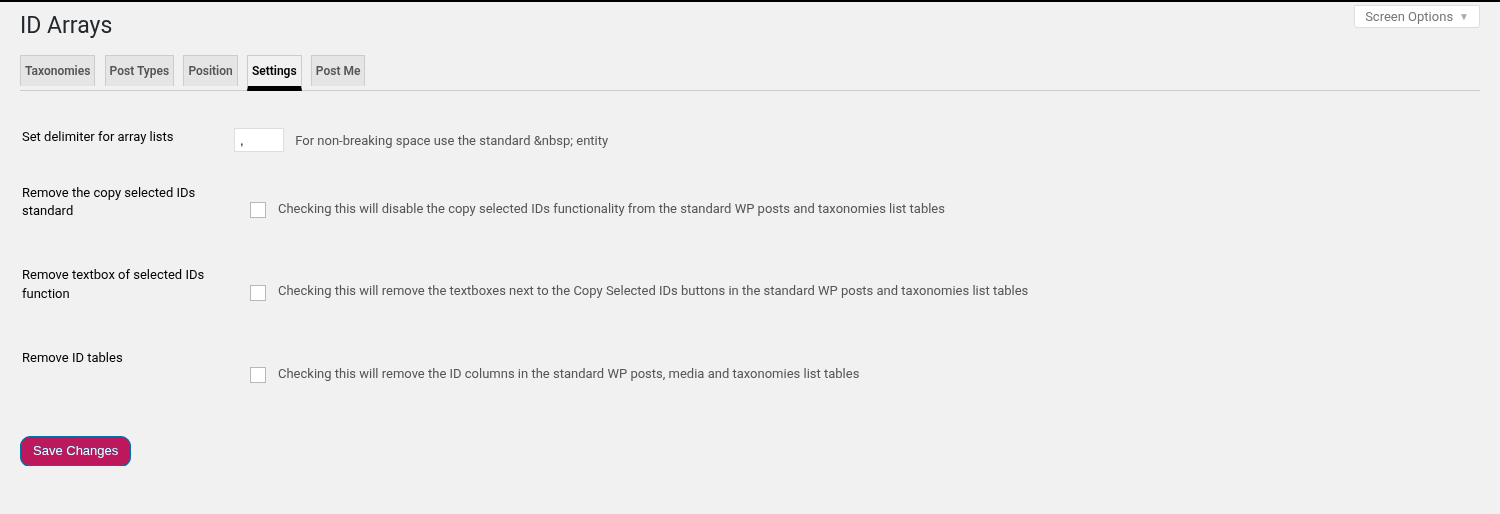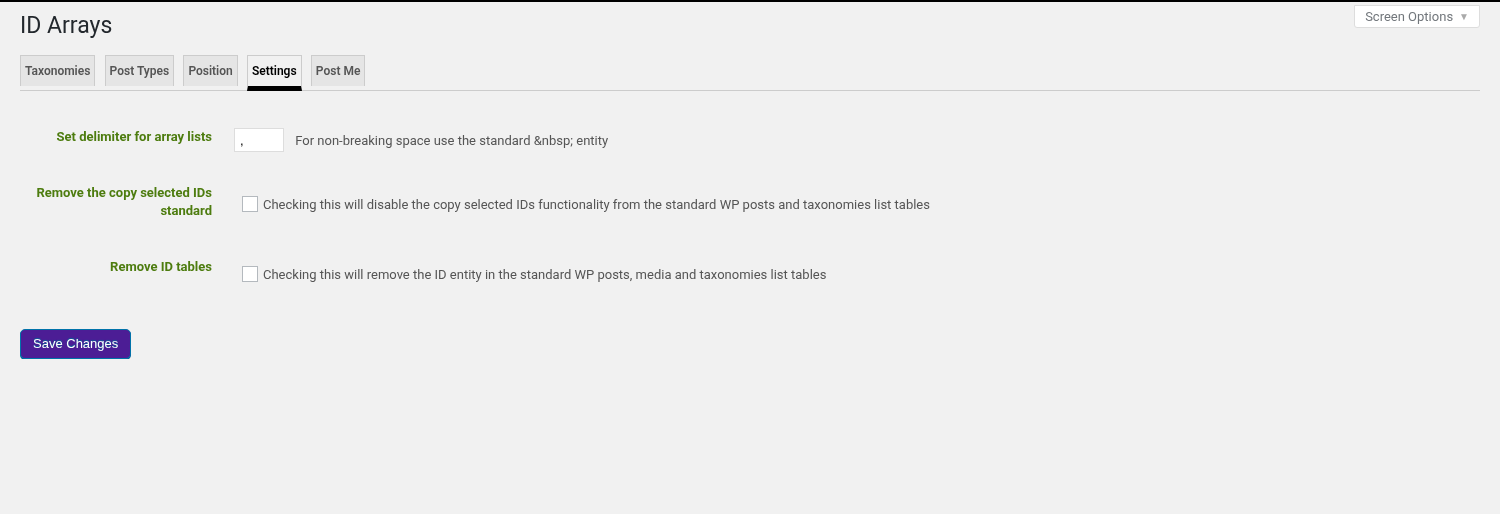--- a/index.html
+++ b/index.html
@@ -70,38 +70,38 @@
       color: #000;
       border-bottom: 5px solid #000000;
     }
     .form-table {
       width: 100%;
       margin-top: 20px;
       clear: both;
     }
     .form-table th {
       vertical-align: top;
-      text-align: right;
+      text-align: left;
       padding: 15px 10px 20px 0;
       width: 200px;
-      font-weight: 700;
-      color: #4d7c0f;
+      font-weight: 400;
+      color: #000000;
       line-height: 1.4;
     }
     .form-table td {
       padding: 15px 10px;
       vertical-align: middle;
       line-height: 1.4;
       color: #555;
     }
     .form-table td label {
       display: flex;
-      align-items: flex-start;
-      gap: 5px;
-      margin: 8px;
+      align-items: flex-end;
+      gap: 12px;
+      margin: 16px;
     }
     .small-text {
       width: 50px;
       padding: 3px 5px;
       border: 1px solid #ddd;
       background: #fff;
       font-size: 13px;
       height: 24px;
     }
     input[type="checkbox"] {
@@ -116,27 +116,27 @@
     }
     input[type="checkbox"]:checked::after {
       content: "✓";
       display: block;
       text-align: center;
       color: #1e8cbe;
       font-size: 14px;
       line-height: 14px;
     }
     .button-primary {
-      background: #4c1d95;
+      background: #be185d;
       border: 1px solid #0073aa;
       color: #fff;
       padding: 0 12px;
       height: 30px;
       font-size: 13px;
-      border-radius: 5px;
+      border-radius: 10px;
       cursor: pointer;
       box-shadow: 0 1px 0 #006799;
       text-shadow: 0 -1px 1px #006799;
       margin-top: 20px;
     }
     .inline-desc { margin-left: 8px; color: #555; }
   </style>
 </head>
 <body>
 
@@ -168,25 +168,34 @@
       <tr>
         <th>Remove the copy selected IDs standard</th>
         <td>
           <label>
             <input type="checkbox" style="">
             <span>Checking this will disable the copy selected IDs functionality from the standard WP posts and taxonomies list tables</span>
           </label>
         </td>
       </tr>
       <tr>
-        <th>Remove ID tables</th>
+        <th>Remove textbox of selected IDs function</th>
         <td>
           <label>
             <input type="checkbox" style="">
-            <span>Checking this will remove the ID entity in the standard WP posts, media and taxonomies list tables</span>
+            <span>Checking this will remove the textboxes next to the Copy Selected IDs buttons in the standard WP posts and taxonomies list tables</span>
+          </label>
+        </td>
+      </tr>
+      <tr>
+        <th>Remove ID tables</th>
+        <td>
+          <label>
+            <input type="checkbox" style="">
+            <span>Checking this will remove the ID columns in the standard WP posts, media and taxonomies list tables</span>
           </label>
         </td>
       </tr>
     </tbody>
   </table>
 
   <button class="button-primary">Save Changes</button>
 </div>
 
 </body></html>

